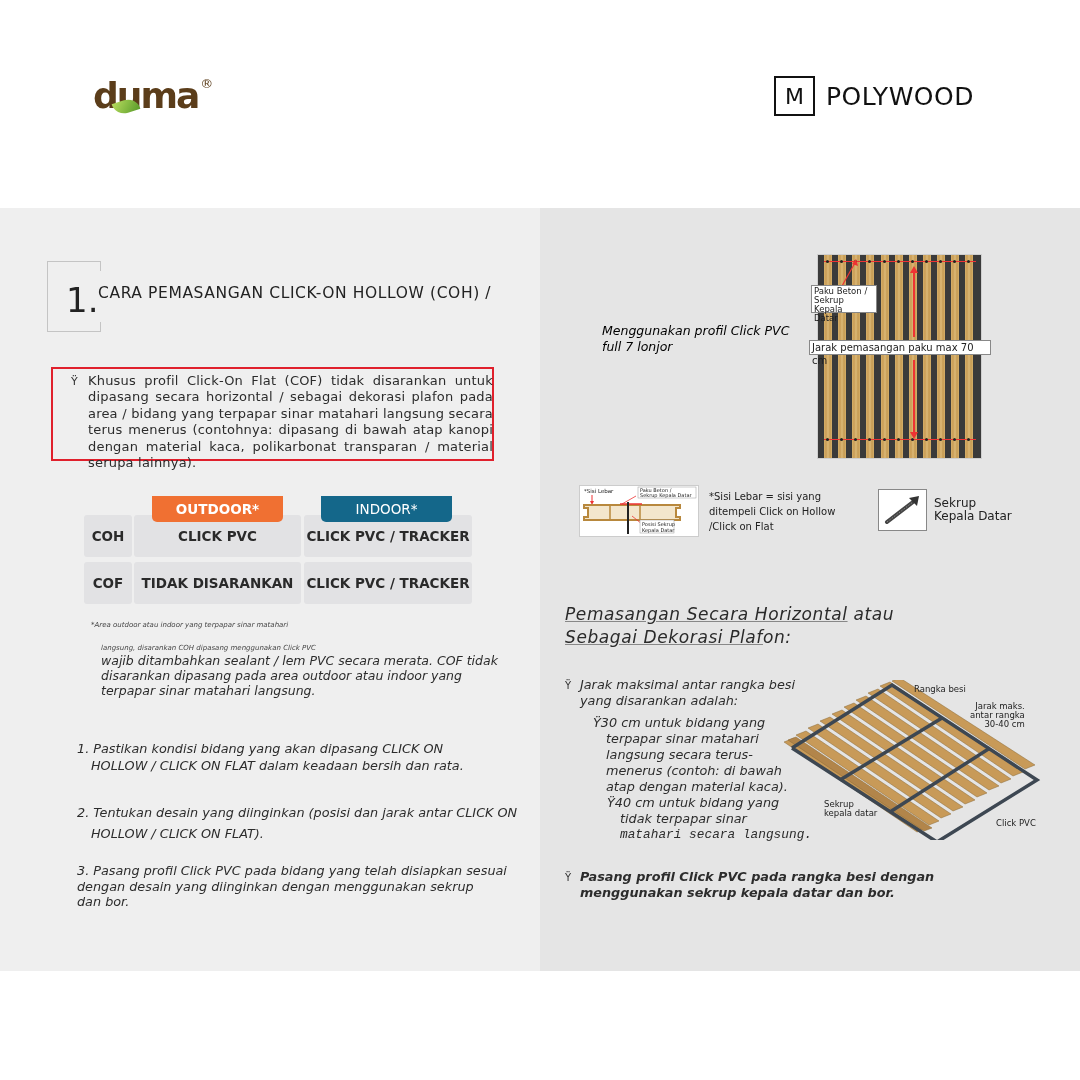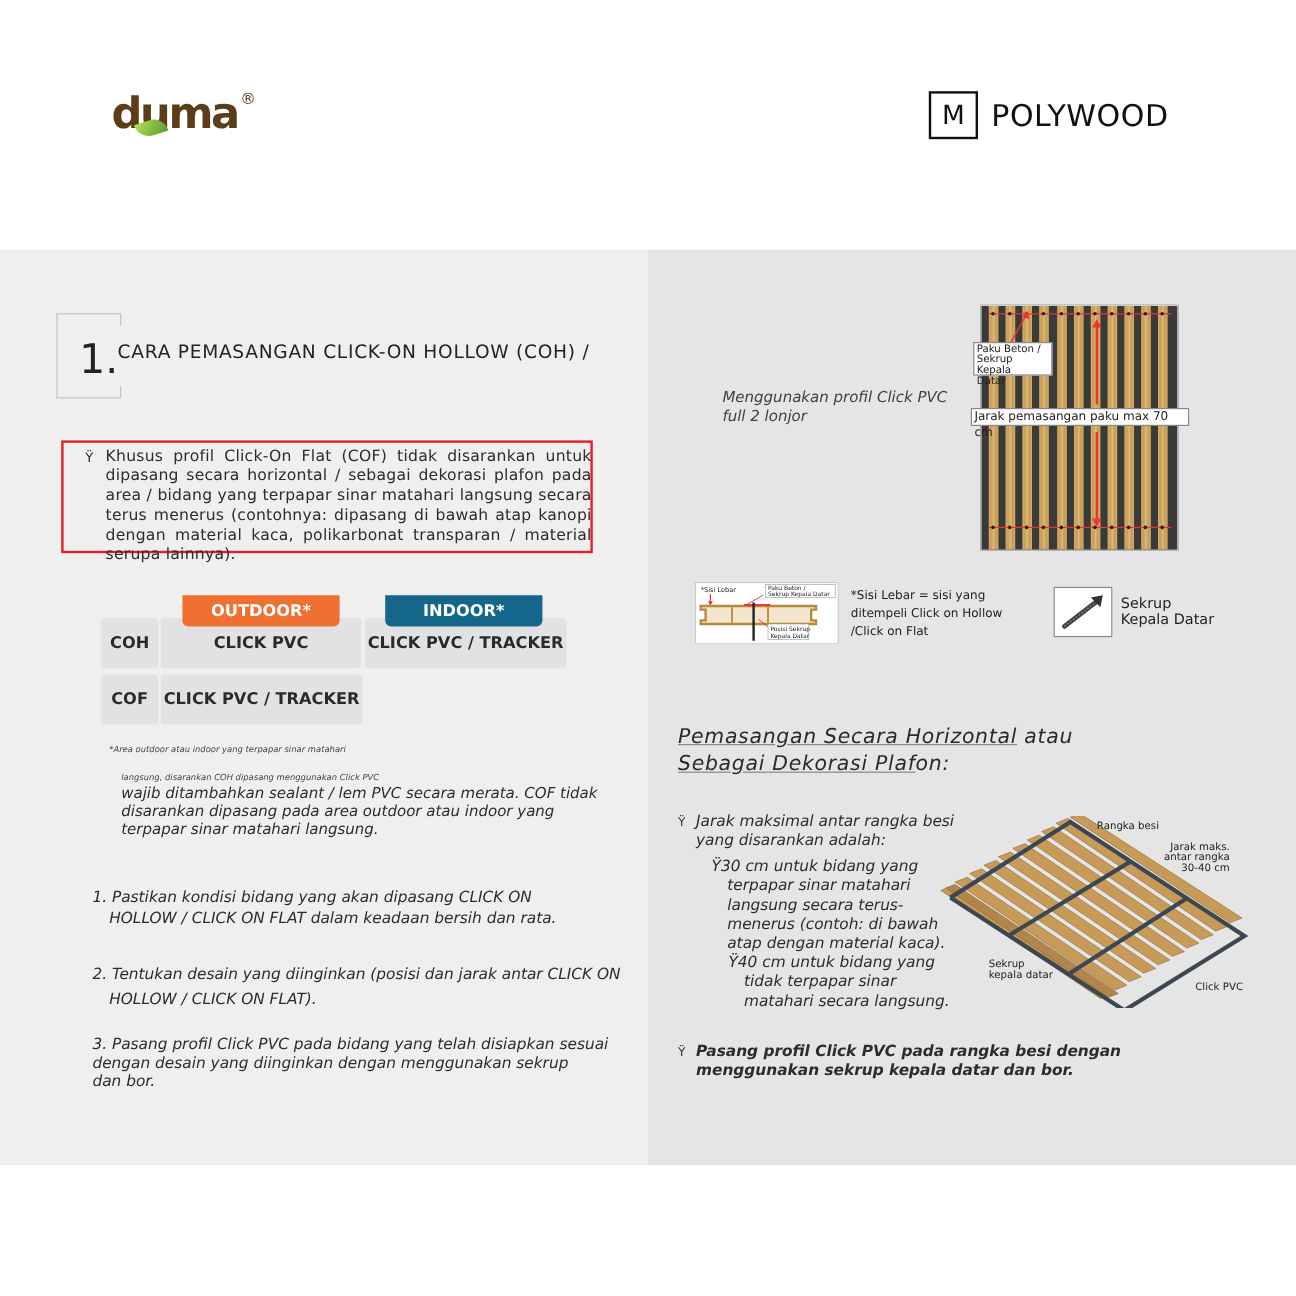--- a/index.html
+++ b/index.html
@@ -28,37 +28,37 @@
   .title-text { position: absolute; left: 98px; top: 284px; font-size: 15.5px; line-height: 19px; letter-spacing: 0.6px; color: #222; font-family: "DejaVu Sans", sans-serif; }
 
   
   .warn-box { position: absolute; left: 51px; top: 367px; width: 443px; height: 94px; border: 2px solid #e0202c; }
   .warn-bullet { position: absolute; left: 71px; top: 375px; font-size: 11px; color: #333; }
   .warn-text { position: absolute; left: 88px; top: 373px; width: 405px; font-size: 13px; line-height: 16.4px; text-align: justify; color: #2c2c2c; letter-spacing: 0.2px; }
 
   
   .tbl { position: absolute; left: 84px; top: 496px; width: 388px; }
   .tab-outdoor { position: absolute; left: 68px; top: 0; width: 131px; height: 26px; background: #f07032; color: #fff; font-weight: bold; font-size: 13.5px; display: flex; align-items: center; justify-content: center; border-radius: 0 0 5px 5px; }
-  .tab-indoor { position: absolute; left: 237px; top: 0; width: 131px; height: 26px; background: #14678a; color: #fff; font-weight: bold; font-size: 13.5px; display: flex; align-items: center; justify-content: center; border-radius: 0 0 5px 5px; }
+  .tab-indoor { position: absolute; left: 237px; top: 0; width: 131px; height: 26px; background: #14678a; color: #fff; font-weight: normal; font-size: 13.5px; display: flex; align-items: center; justify-content: center; border-radius: 0 0 5px 5px; }
   .row { position: absolute; left: 0; width: 388px; height: 42px; display: flex; }
   .row .cell { background: #e2e2e4; height: 42px; display: flex; align-items: center; justify-content: center; font-weight: bold; font-size: 13.5px; color: #2a2a2a; border-radius: 3px; }
   .row .c0 { width: 48px; margin-right: 2px; }
   .row .c1 { width: 167px; margin-right: 3px; }
   .row .c2 { width: 168px; }
 
   .note-small { position: absolute; left: 91px; top: 621px; font-size: 7px; font-style: italic; color: #444; }
   .note-small2 { position: absolute; left: 101px; top: 644px; font-size: 7px; font-style: italic; color: #444; }
   .note-big { position: absolute; left: 101px; top: 653px; width: 410px; font-size: 12.5px; line-height: 15px; font-style: italic; color: #2c2c2c; }
 
   .steps { position: absolute; left: 77px; top: 741px; width: 460px; font-style: italic; font-size: 12.8px; color: #2c2c2c; }
   .step { position: absolute; left: 0; width: 460px; line-height: 16.5px; }
   .step .ind { padding-left: 14px; display: block; }
 
   
-  .rp-caption { position: absolute; left: 602px; top: 323px; font-style: italic; font-size: 12.5px; line-height: 15.5px; color: #404040; }
+  .rp-caption { position: absolute; left: 602px; top: 323px; font-style: italic; font-size: 12.5px; line-height: 15.5px; color: #000000; }
   .slats { position: absolute; left: 817px; top: 254px; width: 165px; height: 205px; background: #3a3a3a; border: 1px solid #cfcfcf; overflow: hidden; }
   .slat { position: absolute; top: 0; width: 8px; height: 205px; background: repeating-linear-gradient(90deg,#d6b06a 0px,#c99c55 2px,#dcb977 4px,#c59a52 6px,#d6b06a 8px); }
   .nail-line { position: absolute; left: 6px; width: 152px; height: 1px; background: #e33; }
   .nail-dot { position: absolute; width: 3px; height: 3px; background: #222; border-radius: 50%; }
   .arrow-v { position: absolute; left: 913px; width: 1.5px; background: #e33; }
   .arrow-head-up { position: absolute; left: 910px; width: 0; height: 0; border-left: 4px solid transparent; border-right: 4px solid transparent; border-bottom: 7px solid #e33; }
   .arrow-head-down { position: absolute; left: 910px; width: 0; height: 0; border-left: 4px solid transparent; border-right: 4px solid transparent; border-top: 7px solid #e33; }
   .label-box { position: absolute; background: #fff; border: 1px solid #888; font-size: 8.5px; line-height: 9px; color: #222; padding: 1px 2px; }
   .lbl-paku { left: 811px; top: 285px; width: 66px; height: 28px; }
   .lbl-jarak { left: 809px; top: 340px; width: 182px; height: 15px; font-size: 10px; line-height: 13px; padding: 0 2px; }
@@ -105,20 +105,21 @@
 <div class="warn-text">Khusus profil Click-On Flat (COF) tidak disarankan untuk dipasang secara horizontal / sebagai dekorasi plafon pada area / bidang yang terpapar sinar matahari langsung secara terus menerus (contohnya: dipasang di bawah atap kanopi dengan material kaca, polikarbonat transparan / material serupa lainnya).</div>
 
 <div class="tbl">
   <div class="row" style="top:19px;">
     <div class="cell c0">COH</div>
     <div class="cell c1">CLICK PVC</div>
     <div class="cell c2">CLICK PVC / TRACKER</div>
   </div>
   <div class="row" style="top:66px;">
     <div class="cell c0">COF</div>
+    <div class="cell c1">TIDAK DISARANKAN</div>
     <div class="cell c2">CLICK PVC / TRACKER</div>
   </div>
   <div class="tab-outdoor">OUTDOOR*</div>
   <div class="tab-indoor">INDOOR*</div>
 </div>
 
 <div class="note-small">*Area outdoor atau indoor yang terpapar sinar matahari</div>
 <div class="note-small2">langsung, disarankan COH dipasang menggunakan Click PVC</div>
 <div class="note-big">wajib ditambahkan sealant / lem PVC secara merata. COF tidak disarankan dipasang pada area outdoor atau indoor yang terpapar sinar matahari langsung.</div>
 
@@ -133,21 +134,21 @@
   </div>
   <div class="step" style="top:122px; line-height:15.5px;">
     <div>3. Pasang profil Click PVC pada bidang yang telah disiapkan sesuai</div>
     <div>dengan desain yang diinginkan dengan menggunakan sekrup</div>
     <div>dan bor.</div>
   </div>
 </div>
 
 <div class="rp-caption">
   <div>Menggunakan profil Click PVC</div>
-  <div>full 2 lonjor</div>
+  <div>full 7 lonjor</div>
 </div>
 
 <div class="slats">
   <div class="slat" style="left:6px;"></div>
   <div class="slat" style="left:20px;"></div>
   <div class="slat" style="left:34px;"></div>
   <div class="slat" style="left:48px;"></div>
   <div class="slat" style="left:63px;"></div>
   <div class="slat" style="left:77px;"></div>
   <div class="slat" style="left:91px;"></div>
@@ -245,21 +246,21 @@
 <div class="r-text" style="left:593px;top:715px;">
   <div>Ÿ30 cm untuk bidang yang</div>
   <div style="padding-left:13px;">terpapar sinar matahari</div>
   <div style="padding-left:13px;">langsung secara terus-</div>
   <div style="padding-left:13px;">menerus (contoh: di bawah</div>
   <div style="padding-left:13px;">atap dengan material kaca).</div>
 </div>
 <div class="r-text" style="left:607px;top:795px;">
   <div>Ÿ40 cm untuk bidang yang</div>
   <div style="padding-left:13px;">tidak terpapar sinar</div>
-  <div style="padding-left:13px;">matahari secara langsung.</div>
+  <div style="padding-left:13px;font-family:Liberation Mono, monospace;">matahari secara langsung.</div>
 </div>
 
 <div class="frame-diagram">
   <svg width="270" height="160" viewBox="0 0 270 160">
     <g stroke="#8a6a36" stroke-width="0.5" fill="#c89a58">
       <polygon points="2,62 12,58 145,148 135,152"></polygon>
       <polygon points="14,55 24,51 157,141 147,145"></polygon>
       <polygon points="26,48 36,44 169,134 159,138"></polygon>
       <polygon points="38,41 48,37 181,127 171,131"></polygon>
       <polygon points="50,34 60,30 193,120 183,124"></polygon>

